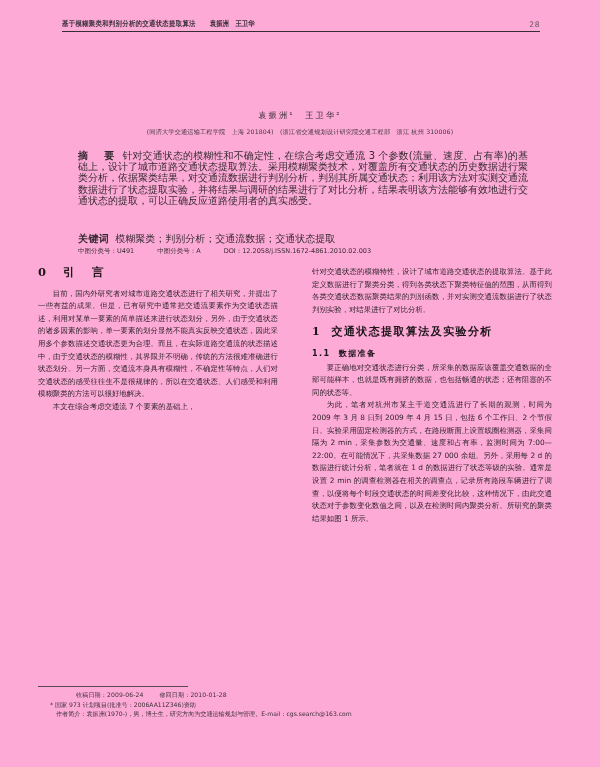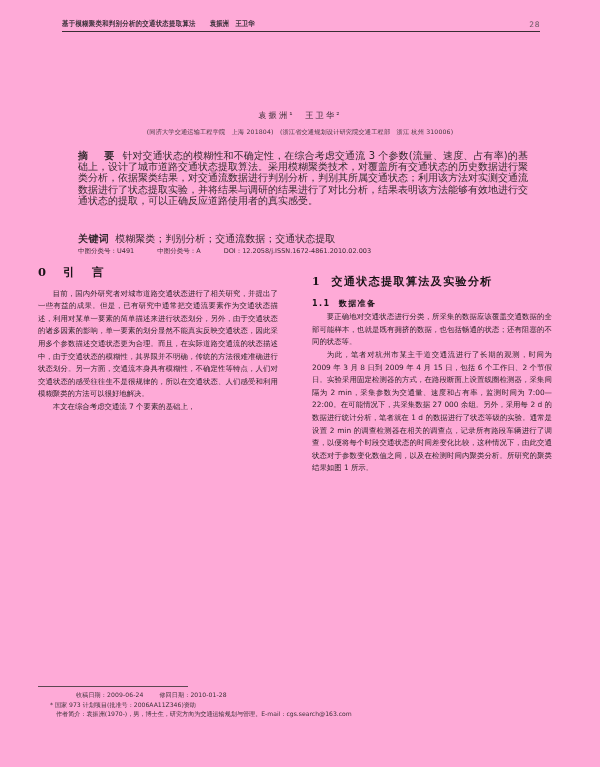--- a/index.html
+++ b/index.html
@@ -143,20 +143,21 @@
 
   <div class="col left">
     <div class="h1">
       <span>0</span>&nbsp;&nbsp;<span>引　言</span>
     </div>
     <p>目前，国内外研究者对城市道路交通状态进行了相关研究，并提出了一些有益的成果。但是，已有研究中通常把交通流要素作为交通状态描述，利用对某单一要素的简单描述来进行状态划分，另外，由于交通状态的诸多因素的影响，单一要素的划分显然不能真实反映交通状态，因此采用多个参数描述交通状态更为合理。而且，在实际道路交通流的状态描述中，由于交通状态的模糊性，其界限并不明确，传统的方法很难准确进行状态划分。另一方面，交通流本身具有模糊性，不确定性等特点，人们对交通状态的感受往往生不是很规律的，所以在交通状态、人们感受和利用模糊聚类的方法可以很好地解决。</p>
     <p>本文在综合考虑交通流 7 个要素的基础上，</p>
   </div>
 
   <div class="col right">
+    <p class="noind">针对交通状态的模糊特性，设计了城市道路交通状态的提取算法。基于此定义数据进行了聚类分类，得到各类状态下聚类特征值的范围，从而得到各类交通状态数据聚类结果的判别函数，并对实测交通流数据进行了状态判别实验，对结果进行了对比分析。</p>
     <div class="h1 rc" style="margin-top:10px;">
       <span>1</span>&nbsp;&nbsp;<span>交通状态提取算法及实验分析</span>
     </div>
     <div class="h2">
       <span>1.1</span>&nbsp;&nbsp;<span>数据准备</span>
     </div>
     <p>要正确地对交通状态进行分类，所采集的数据应该覆盖交通数据的全部可能样本，也就是既有拥挤的数据，也包括畅通的状态；还有阻塞的不同的状态等。</p>
     <p>为此，笔者对杭州市某主干道交通流进行了长期的观测，时间为 2009 年 3 月 8 日到 2009 年 4 月 15 日，包括 6 个工作日、2 个节假日。实验采用固定检测器的方式，在路段断面上设置线圈检测器，采集间隔为 2 min，采集参数为交通量、速度和占有率，监测时间为 7:00—22:00。在可能情况下，共采集数据 27 000 余组。另外，采用每 2 d 的数据进行统计分析，笔者就在 1 d 的数据进行了状态等级的实验。通常是设置 2 min 的调查检测器在相关的调查点，记录所有路段车辆进行了调查，以便将每个时段交通状态的时间差变化比较，这种情况下，由此交通状态对于参数变化数值之间，以及在检测时间内聚类分析。所研究的聚类结果如图 1 所示。</p>
   </div>
 

